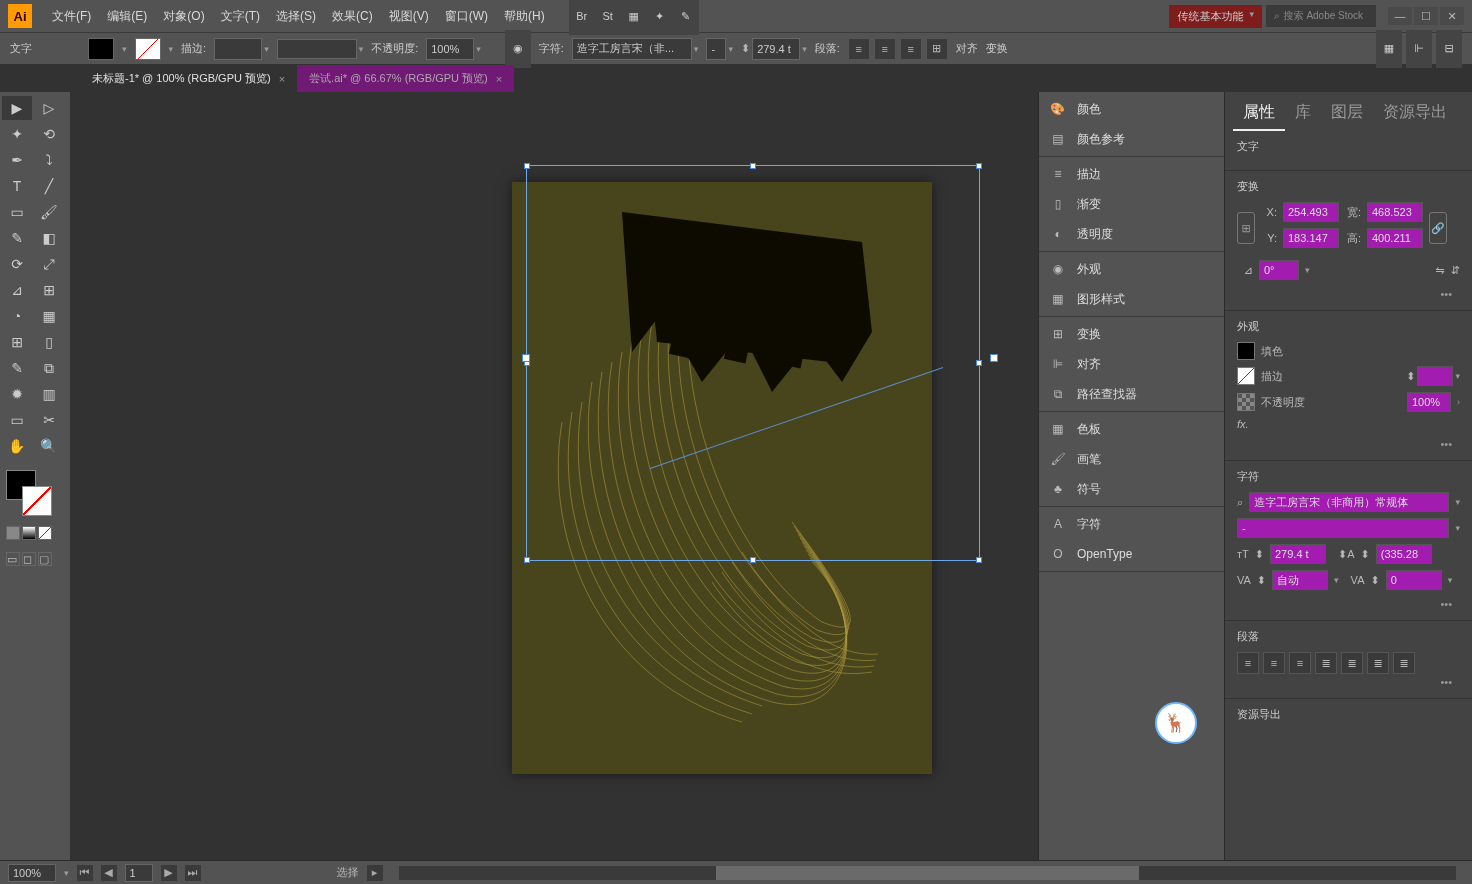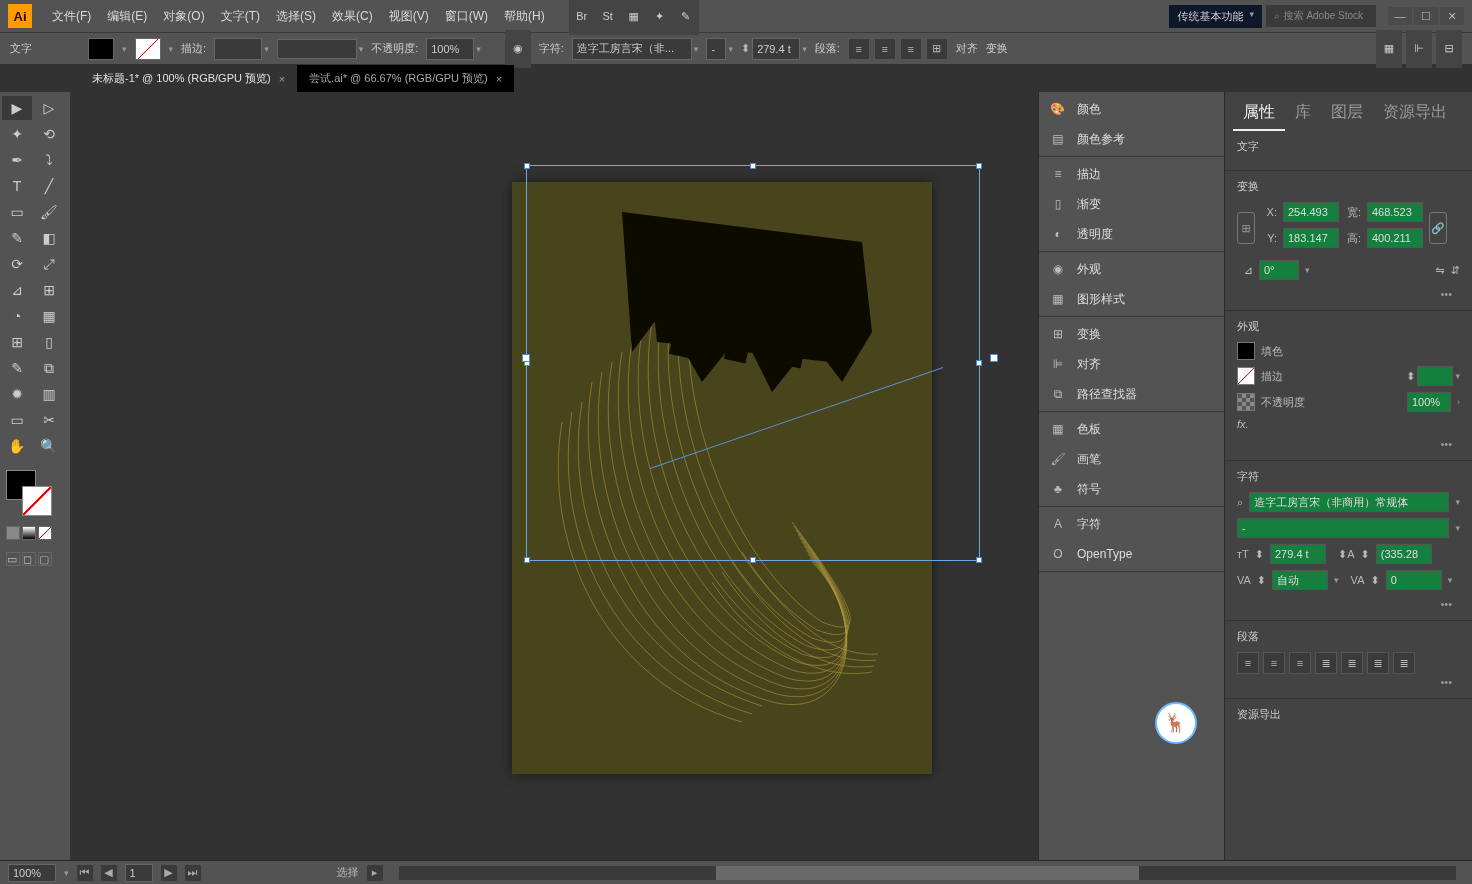--- a/index.html
+++ b/index.html
@@ -2,35 +2,35 @@
 <html><head>
 <meta charset="utf-8">
 <style>
 * { margin: 0; padding: 0; box-sizing: border-box; font-family: "Microsoft YaHei", sans-serif; }
 body { background: #323232; color: #b8b8b8; font-size: 11px; overflow: hidden; width: 1472px; height: 884px; }
 .menubar { height: 32px; background: #535353; display: flex; align-items: center; padding: 0 8px; }
 .app-icon { width: 24px; height: 24px; background: #ff9a00; color: #330000; display: flex; align-items: center; justify-content: center; font-weight: bold; font-size: 13px; margin-right: 12px; }
 .menu-item { padding: 0 8px; color: #d8d8d8; cursor: pointer; font-size: 12px; }
 .menubar-right { margin-left: auto; display: flex; align-items: center; gap: 4px; }
 .menubar-icon { width: 26px; height: 38px; background: #444; display: flex; align-items: center; justify-content: center; color: #ccc; }
-.workspace-sel { padding: 4px 8px; background: #0f172a; color: #ccc; display: flex; gap: 6px; }
+.workspace-sel { padding: 4px 8px; background: #7f1d1d; color: #ccc; display: flex; gap: 6px; }
 .search-stock { padding: 4px 8px; background: #3a3a3a; color: #888; width: 110px; display: flex; align-items: center; gap: 4px; font-size: 10px; }
 .win-btns { display: flex; gap: 2px; margin-left: 8px; }
 .win-btn { width: 24px; height: 18px; background: #4a4a4a; display: flex; align-items: center; justify-content: center; }
 
 .controlbar { height: 32px; background: #535353; border-top: 1px solid #3a3a3a; display: flex; align-items: center; padding: 0 10px; gap: 8px; font-size: 11px; }
 .cb-label { color: #ccc; }
 .cb-swatch { width: 26px; height: 22px; background: #000; border: 1px solid #666; }
 .cb-swatch.red { background: linear-gradient(135deg,#fff 48%,#f00 48%,#f00 52%,#fff 52%); }
 .cb-input { width: 48px; height: 22px; background: #3a3a3a; border: 1px solid #666; color: #ccc; padding: 0 4px; font-size: 11px; }
 .cb-drop { display: flex; align-items: center; gap: 2px; }
 .chev { color: #999; font-size: 9px; }
 
 .tabs { height: 28px; background: #323232; display: flex; align-items: flex-end; padding-left: 80px; }
-.tab { padding: 6px 12px; background: #000000; color: #aaa; font-size: 11px; display: flex; align-items: center; gap: 8px; }
+.tab { padding: 6px 12px; background: #701a75; color: #aaa; font-size: 11px; display: flex; align-items: center; gap: 8px; }
 .tab.active { background: #323232; color: #e0e0e0; }
 .tab-close { color: #999; cursor: pointer; }
 
 .main { display: flex; height: calc(884px - 32px - 32px - 28px - 24px); }
 .toolbox { width: 70px; background: #535353; padding: 4px 2px; display: flex; flex-direction: column; gap: 2px; }
 .tool-row { display: flex; gap: 2px; }
 .tool { width: 30px; height: 24px; display: flex; align-items: center; justify-content: center; color: #ccc; font-size: 14px; cursor: pointer; }
 .tool.sel { background: #3a3a3a; }
 .fill-stroke { margin-top: 6px; padding: 4px; position: relative; height: 56px; }
 .fs-f { position: absolute; width: 30px; height: 30px; background: #000; border: 1px solid #888; left: 4px; top: 4px; }
@@ -55,21 +55,21 @@
 .pm-icon { width: 18px; height: 18px; display: flex; align-items: center; justify-content: center; color: #bbb; }
 
 .panels-right { width: 248px; background: #434343; display: flex; flex-direction: column; border-left: 1px solid #2a2a2a; overflow-y: auto; }
 .pr-tabs { display: flex; padding: 4px 8px 0; gap: 0; }
 .pr-tab { padding: 6px 10px; color: #999; cursor: pointer; font-size: 16px; }
 .pr-tab.active { color: #eee; border-bottom: 2px solid #eee; }
 .pr-section { padding: 8px 12px; border-bottom: 1px solid #333; }
 .pr-title { color: #ccc; font-size: 11px; margin-bottom: 8px; }
 .pr-row { display: flex; align-items: center; gap: 6px; margin-bottom: 6px; font-size: 11px; }
 .pr-lbl { width: 16px; color: #bbb; text-align: right; }
-.pr-input { width: 56px; height: 20px; background: #15803d; border: 1px solid #555; color: #ddd; padding: 0 4px; font-size: 11px; }
+.pr-input { width: 56px; height: 20px; background: #a21caf; border: 1px solid #555; color: #ddd; padding: 0 4px; font-size: 11px; }
 .pr-input.wide { width: 72px; }
 .link-icon { width: 18px; height: 32px; border: 1px solid #777; border-radius: 3px; display: flex; align-items: center; justify-content: center; color: #999; }
 .sw-small { width: 18px; height: 18px; background: #000; border: 1px solid #777; }
 .sw-small.none { background: linear-gradient(135deg,#fff 48%,#f00 48%,#f00 52%,#fff 52%); }
 .sw-small.trans { background: repeating-conic-gradient(#888 0% 25%, #555 0% 50%) 50% / 8px 8px; }
 .align-btns { display: flex; gap: 4px; }
 .align-btn { width: 22px; height: 22px; background: #3a3a3a; border: 1px solid #555; display: flex; align-items: center; justify-content: center; }
 .qa-btn { flex: 1; height: 24px; background: #3a3a3a; border: 1px solid #555; color: #ddd; display: flex; align-items: center; justify-content: center; }
 .dots-menu { color: #999; text-align: right; padding: 2px 8px; }
 .badge-img { position: absolute; left: 1155px; bottom: 140px; width: 42px; height: 42px; border-radius: 50%; background: #fff; border: 2px solid #6fb8ff; display: flex; align-items: center; justify-content: center; font-size: 18px; }

